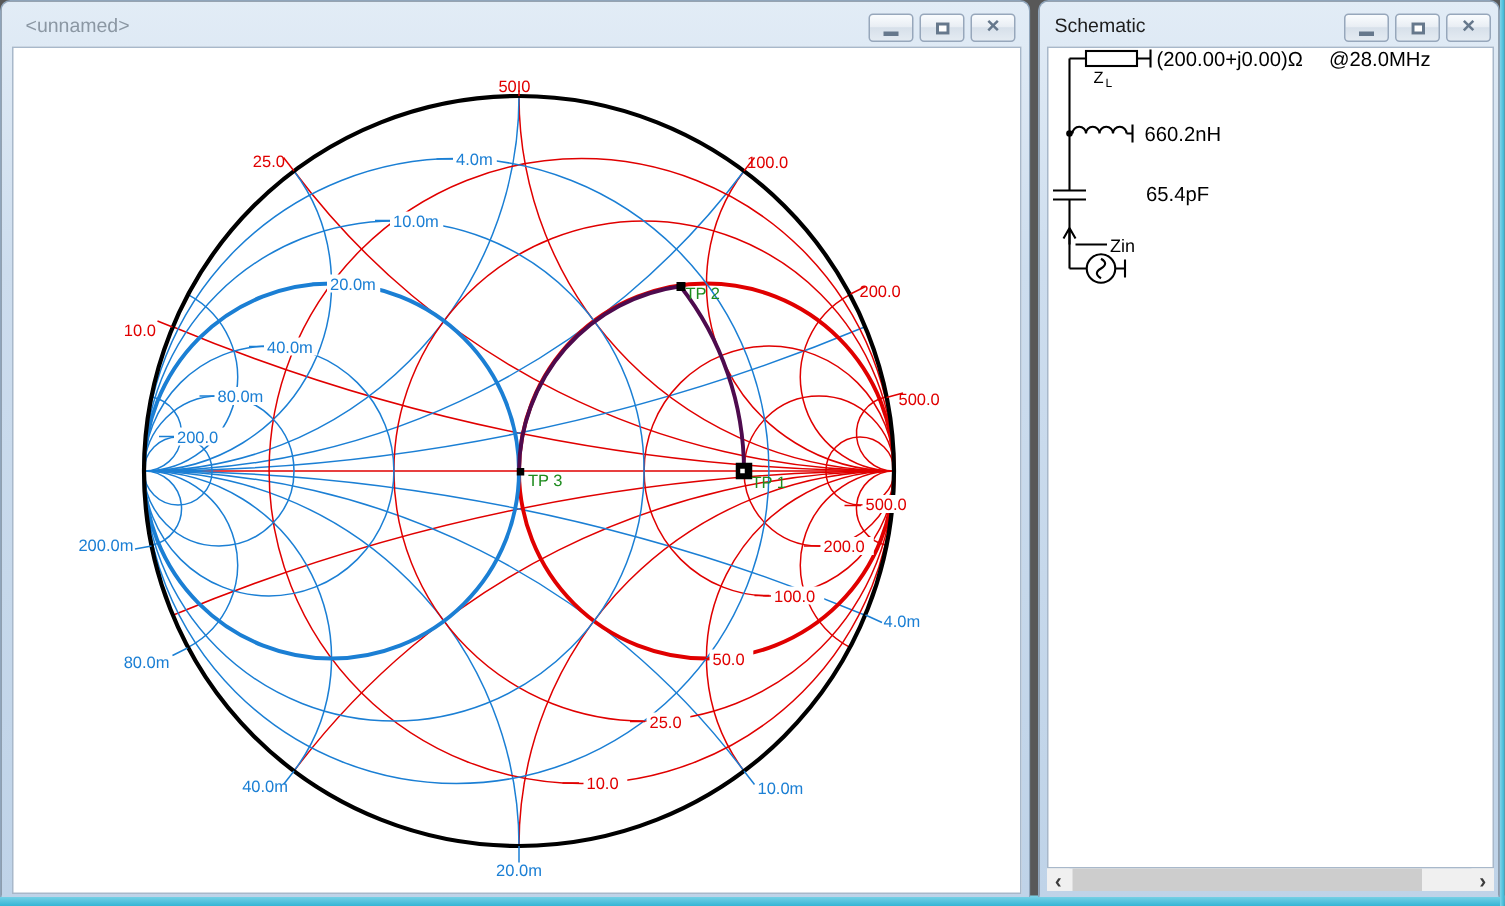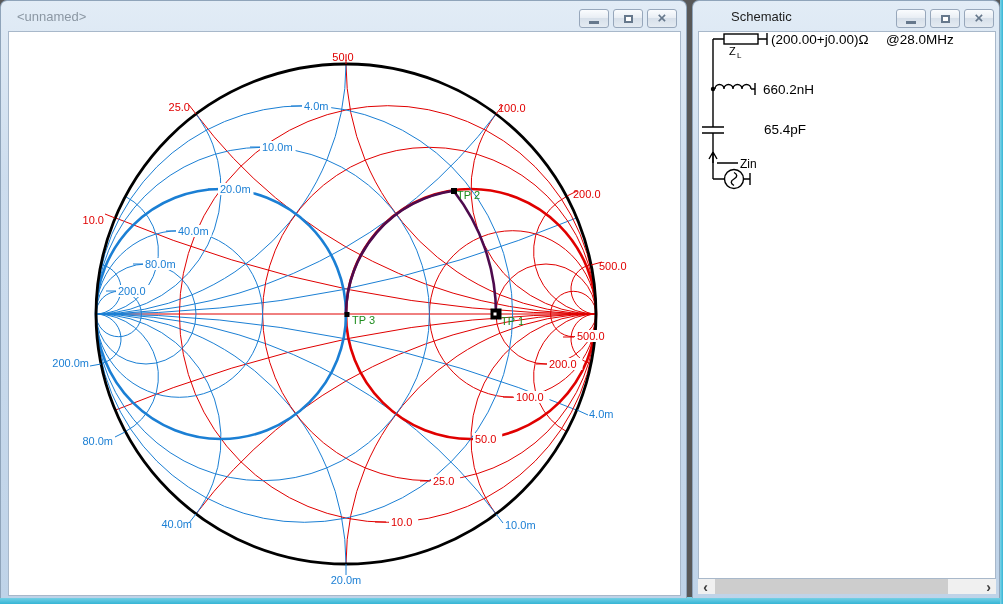--- a/index.html
+++ b/index.html
@@ -11,21 +11,21 @@
               background:linear-gradient(90deg,#7fd4e8,#35b5d5); z-index:0; }
   .win { position:absolute; top:0; height:598px;
          background:linear-gradient(#e2ecf6,#cdddee 30%,#bfd3e8);
          border:1px solid #8fa4ba; border-bottom:none;
          border-radius:7px 7px 0 0; z-index:1; }
   #win-left  { left:0;   width:687px; }
   #win-right { left:692px; width:308px; }
   .titlebar { position:absolute; left:0; top:0; right:0; height:30px; cursor:default; }
   .title { position:absolute; left:16px; top:8px; font-size:13px; }
   #win-left  .title { color:#8b97a3; }
-  #win-right .title { color:#1c1c1c; left:10px;margin-left:28px; }
+  #win-right .title { color:#1c1c1c; left:10px; }
   .btns { position:absolute; top:8px; display:flex; gap:4px; }
   #win-left  .btns { left:578px; }
   #win-right .btns { left:203px; }
   .wbtn { width:30px; height:19px; border:1px solid #97a7bb; border-radius:3px;
           background:linear-gradient(#fafcfe,#e9eef4 45%,#d7e0ea 50%,#e4ebf2);
           display:flex; align-items:center; justify-content:center;
           color:#66788c; font-size:14px; line-height:1; }
   .ic-min { width:10px; height:3px; background:#66788c; margin-top:8px; }
   .ic-restore { width:9px; height:8px; border:2px solid #66788c; background:#fff;
                 box-shadow:inset 0 0 0 1px #fff; }

